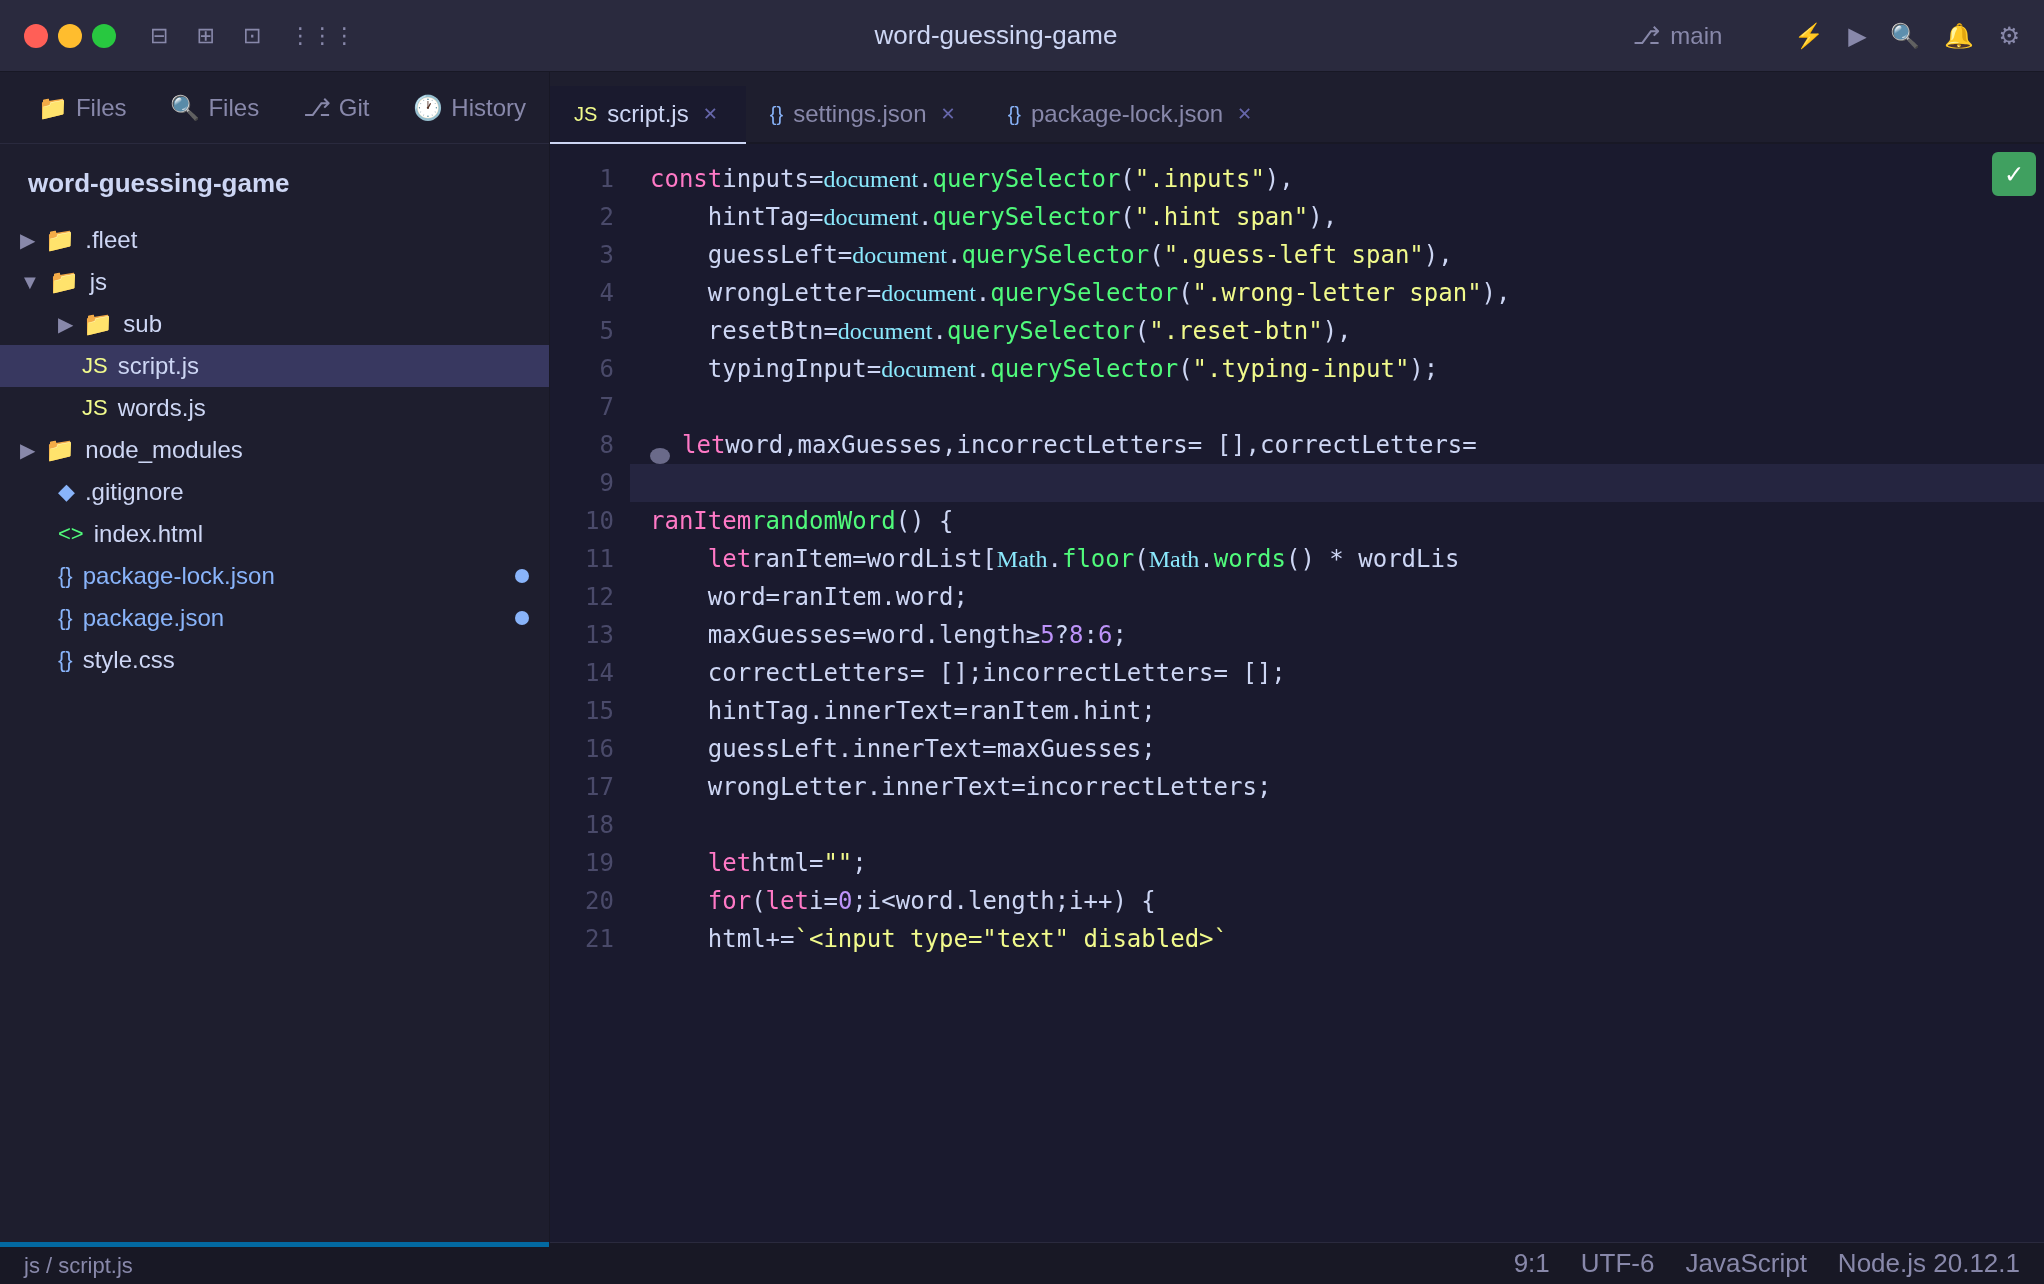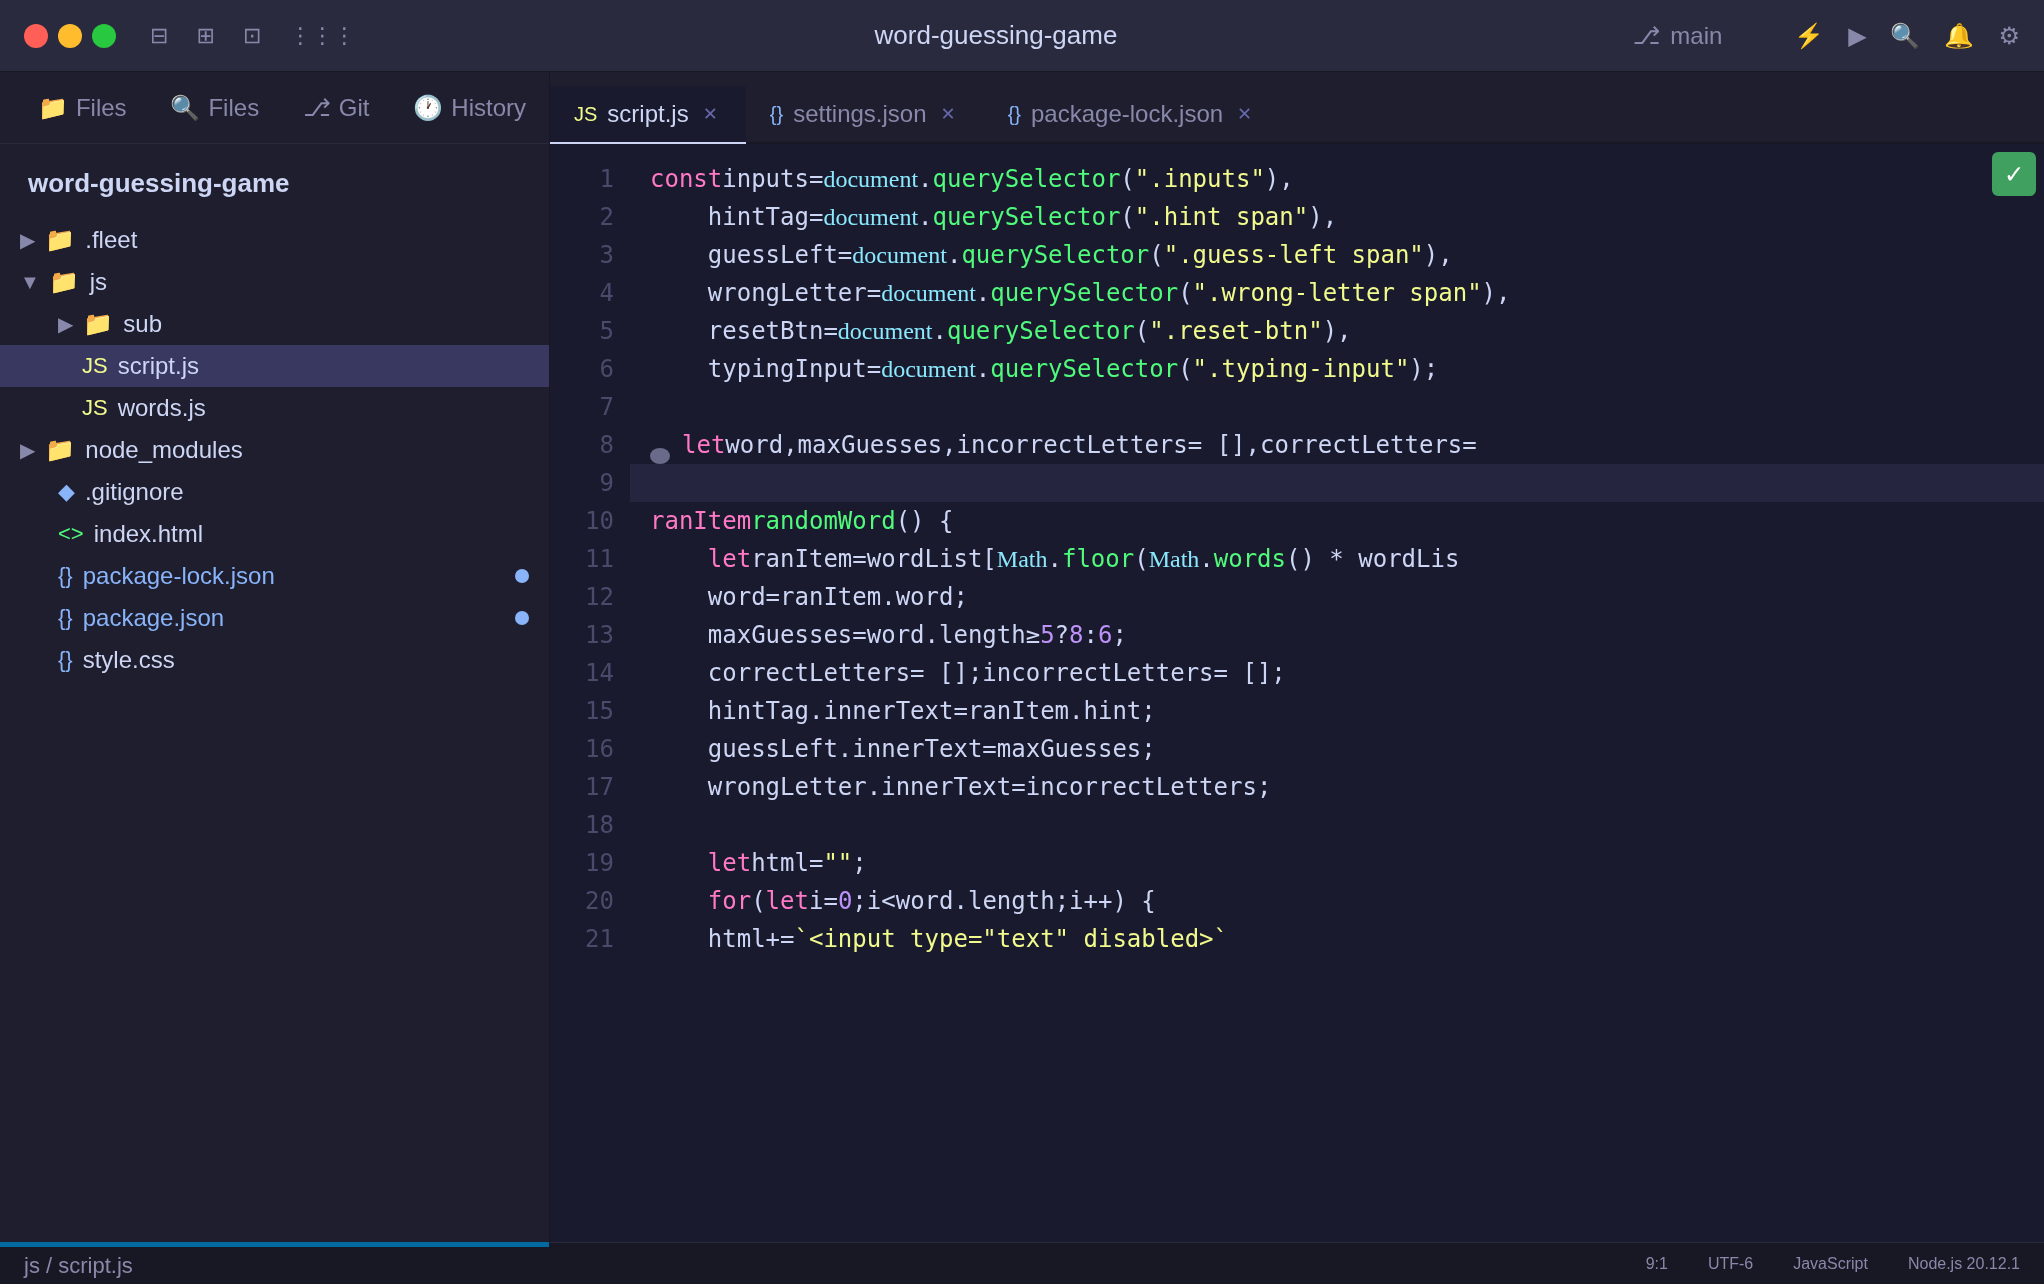--- a/index.html
+++ b/index.html
@@ -242,25 +242,25 @@
     .method { color: #50fa7b; margin-top: 20px; }
     .num { color: #bd93f9; }
     .plain { color: #cdd6f4; }
 
     .editor-status {
       height: 42px;
       background: #181825;
       display: flex;
       align-items: center;
       padding: 0 24px;
-      font-size: 16px;
+      font-size: 26px;
       color: #8888aa;
       border-top: 1px solid #2a2a3e;
       justify-content: flex-end;
-      gap: 40px;
+      gap: 31px;
     }
 
     .checkmark-badge {
       position: absolute;
       top: 8px;
       right: 8px;
       width: 44px;
       height: 44px;
       background: #40a060;
       border-radius: 6px;

